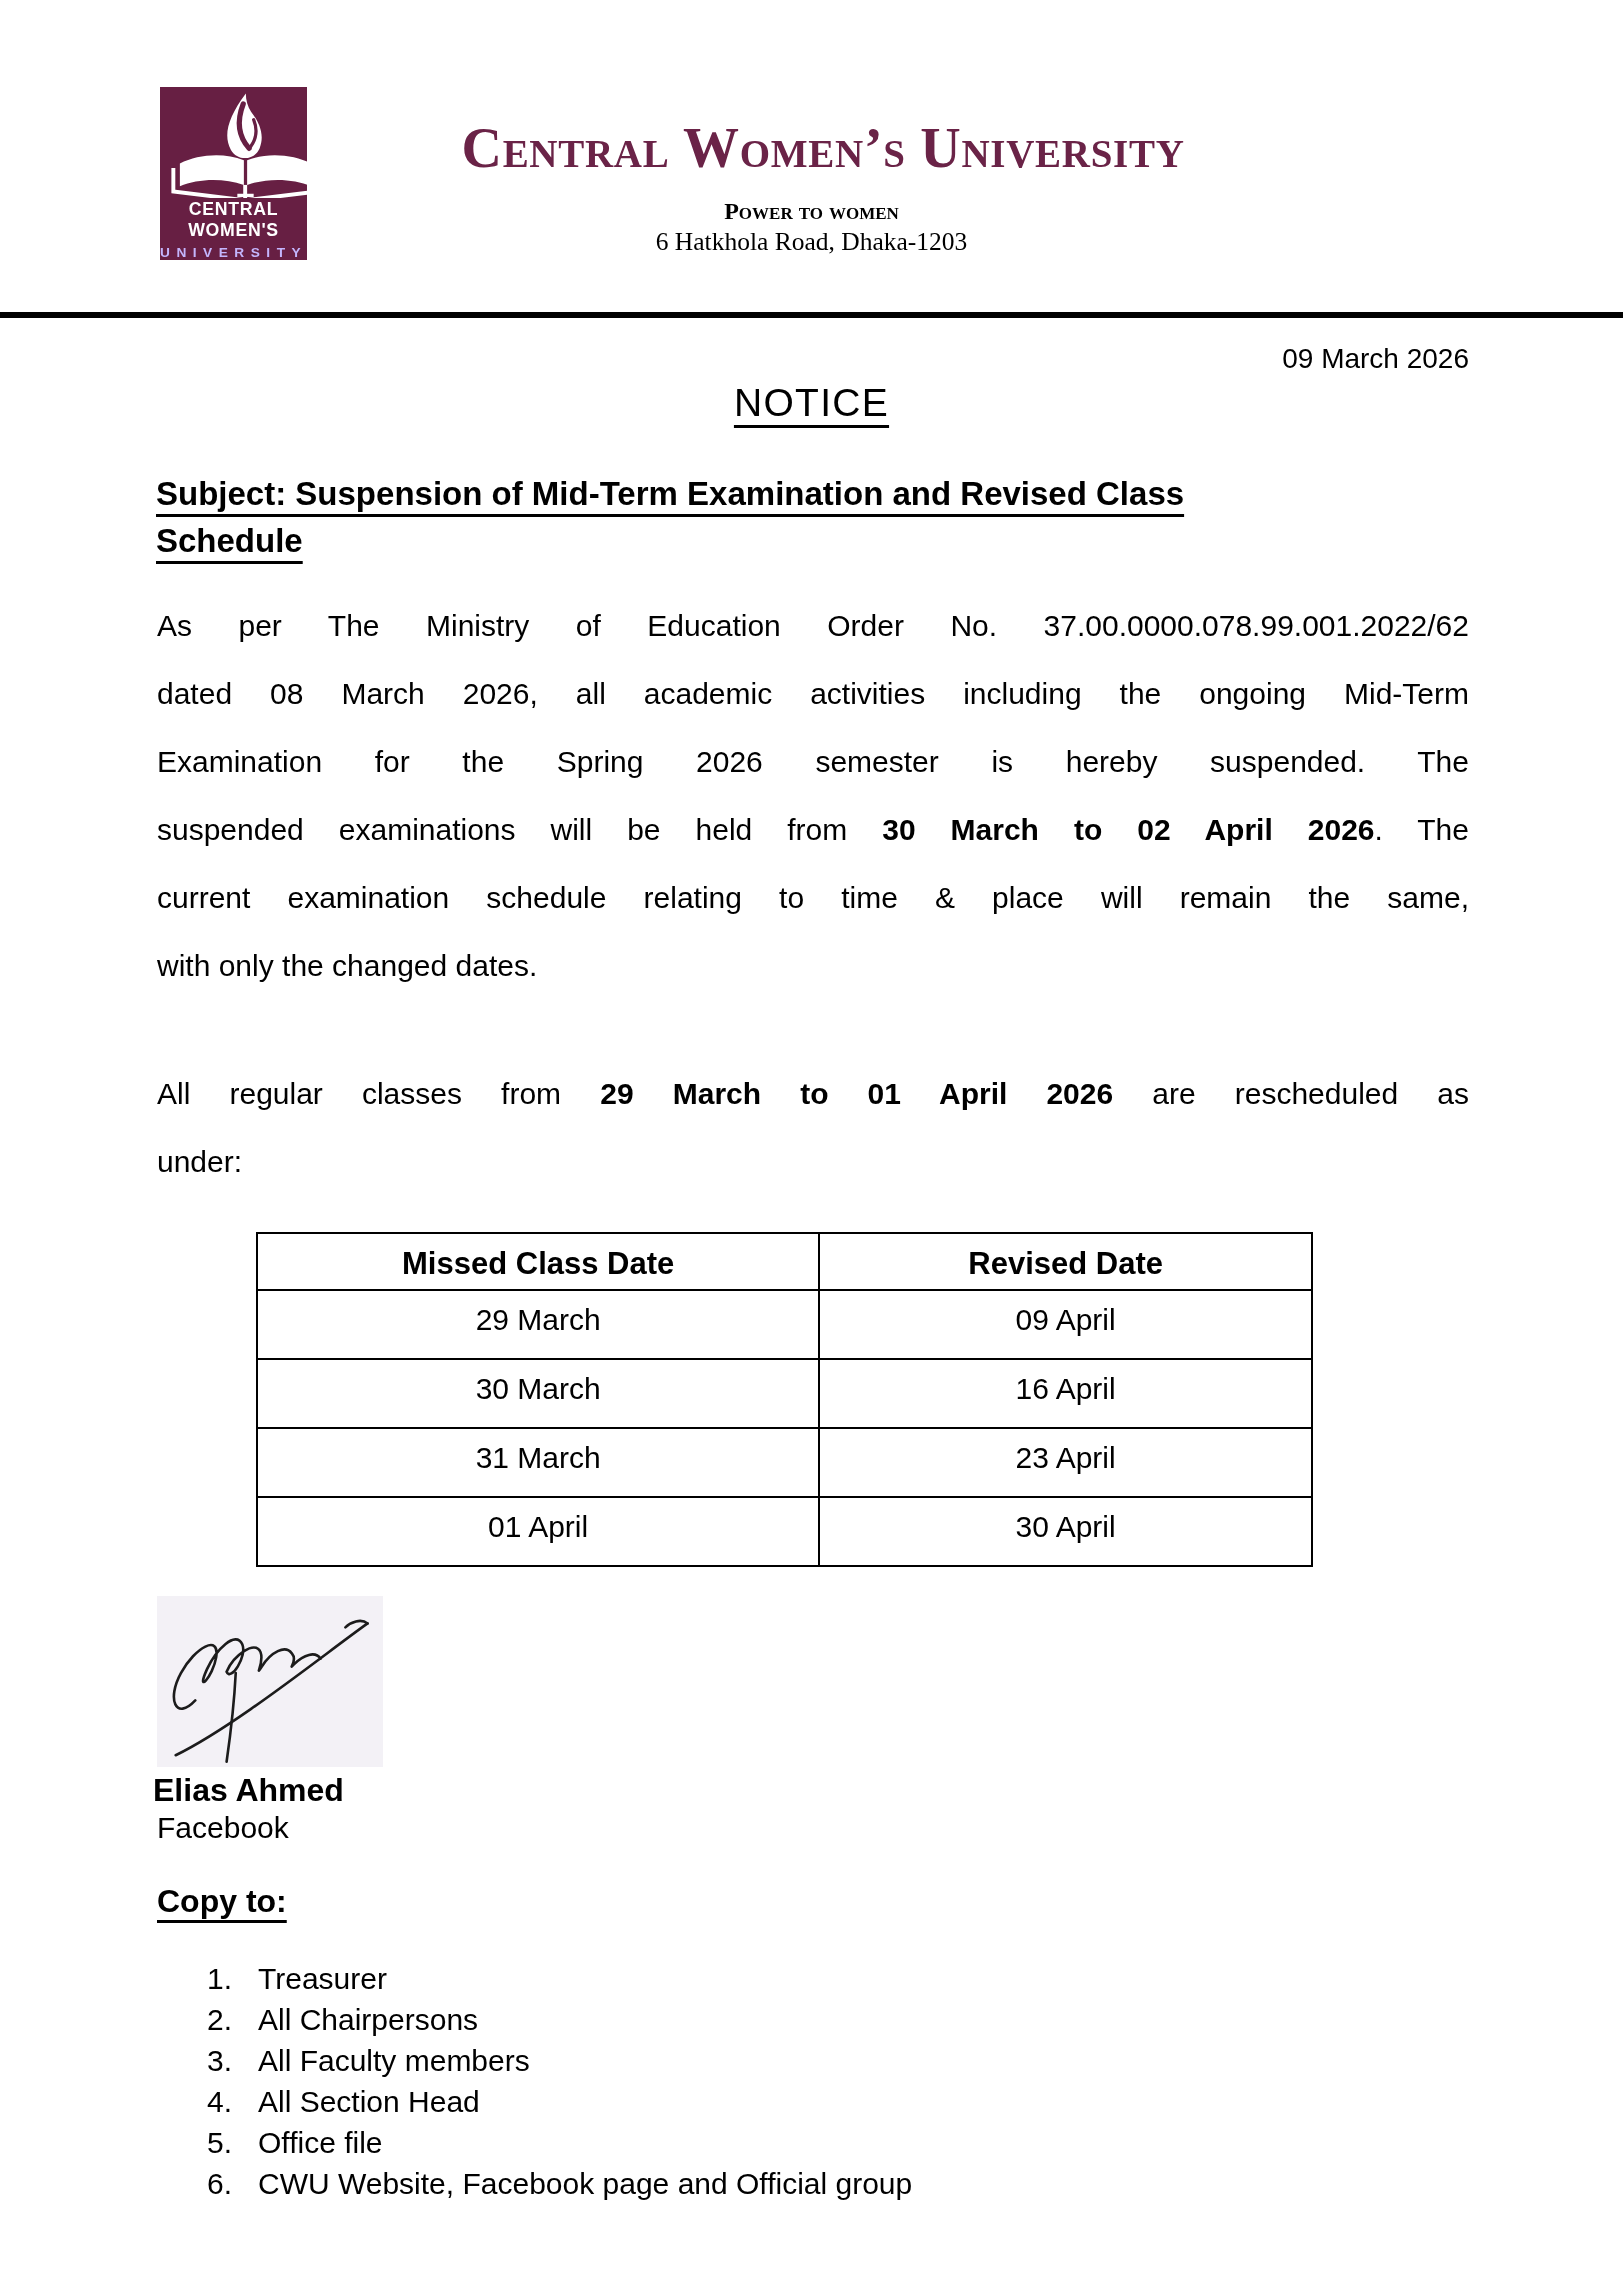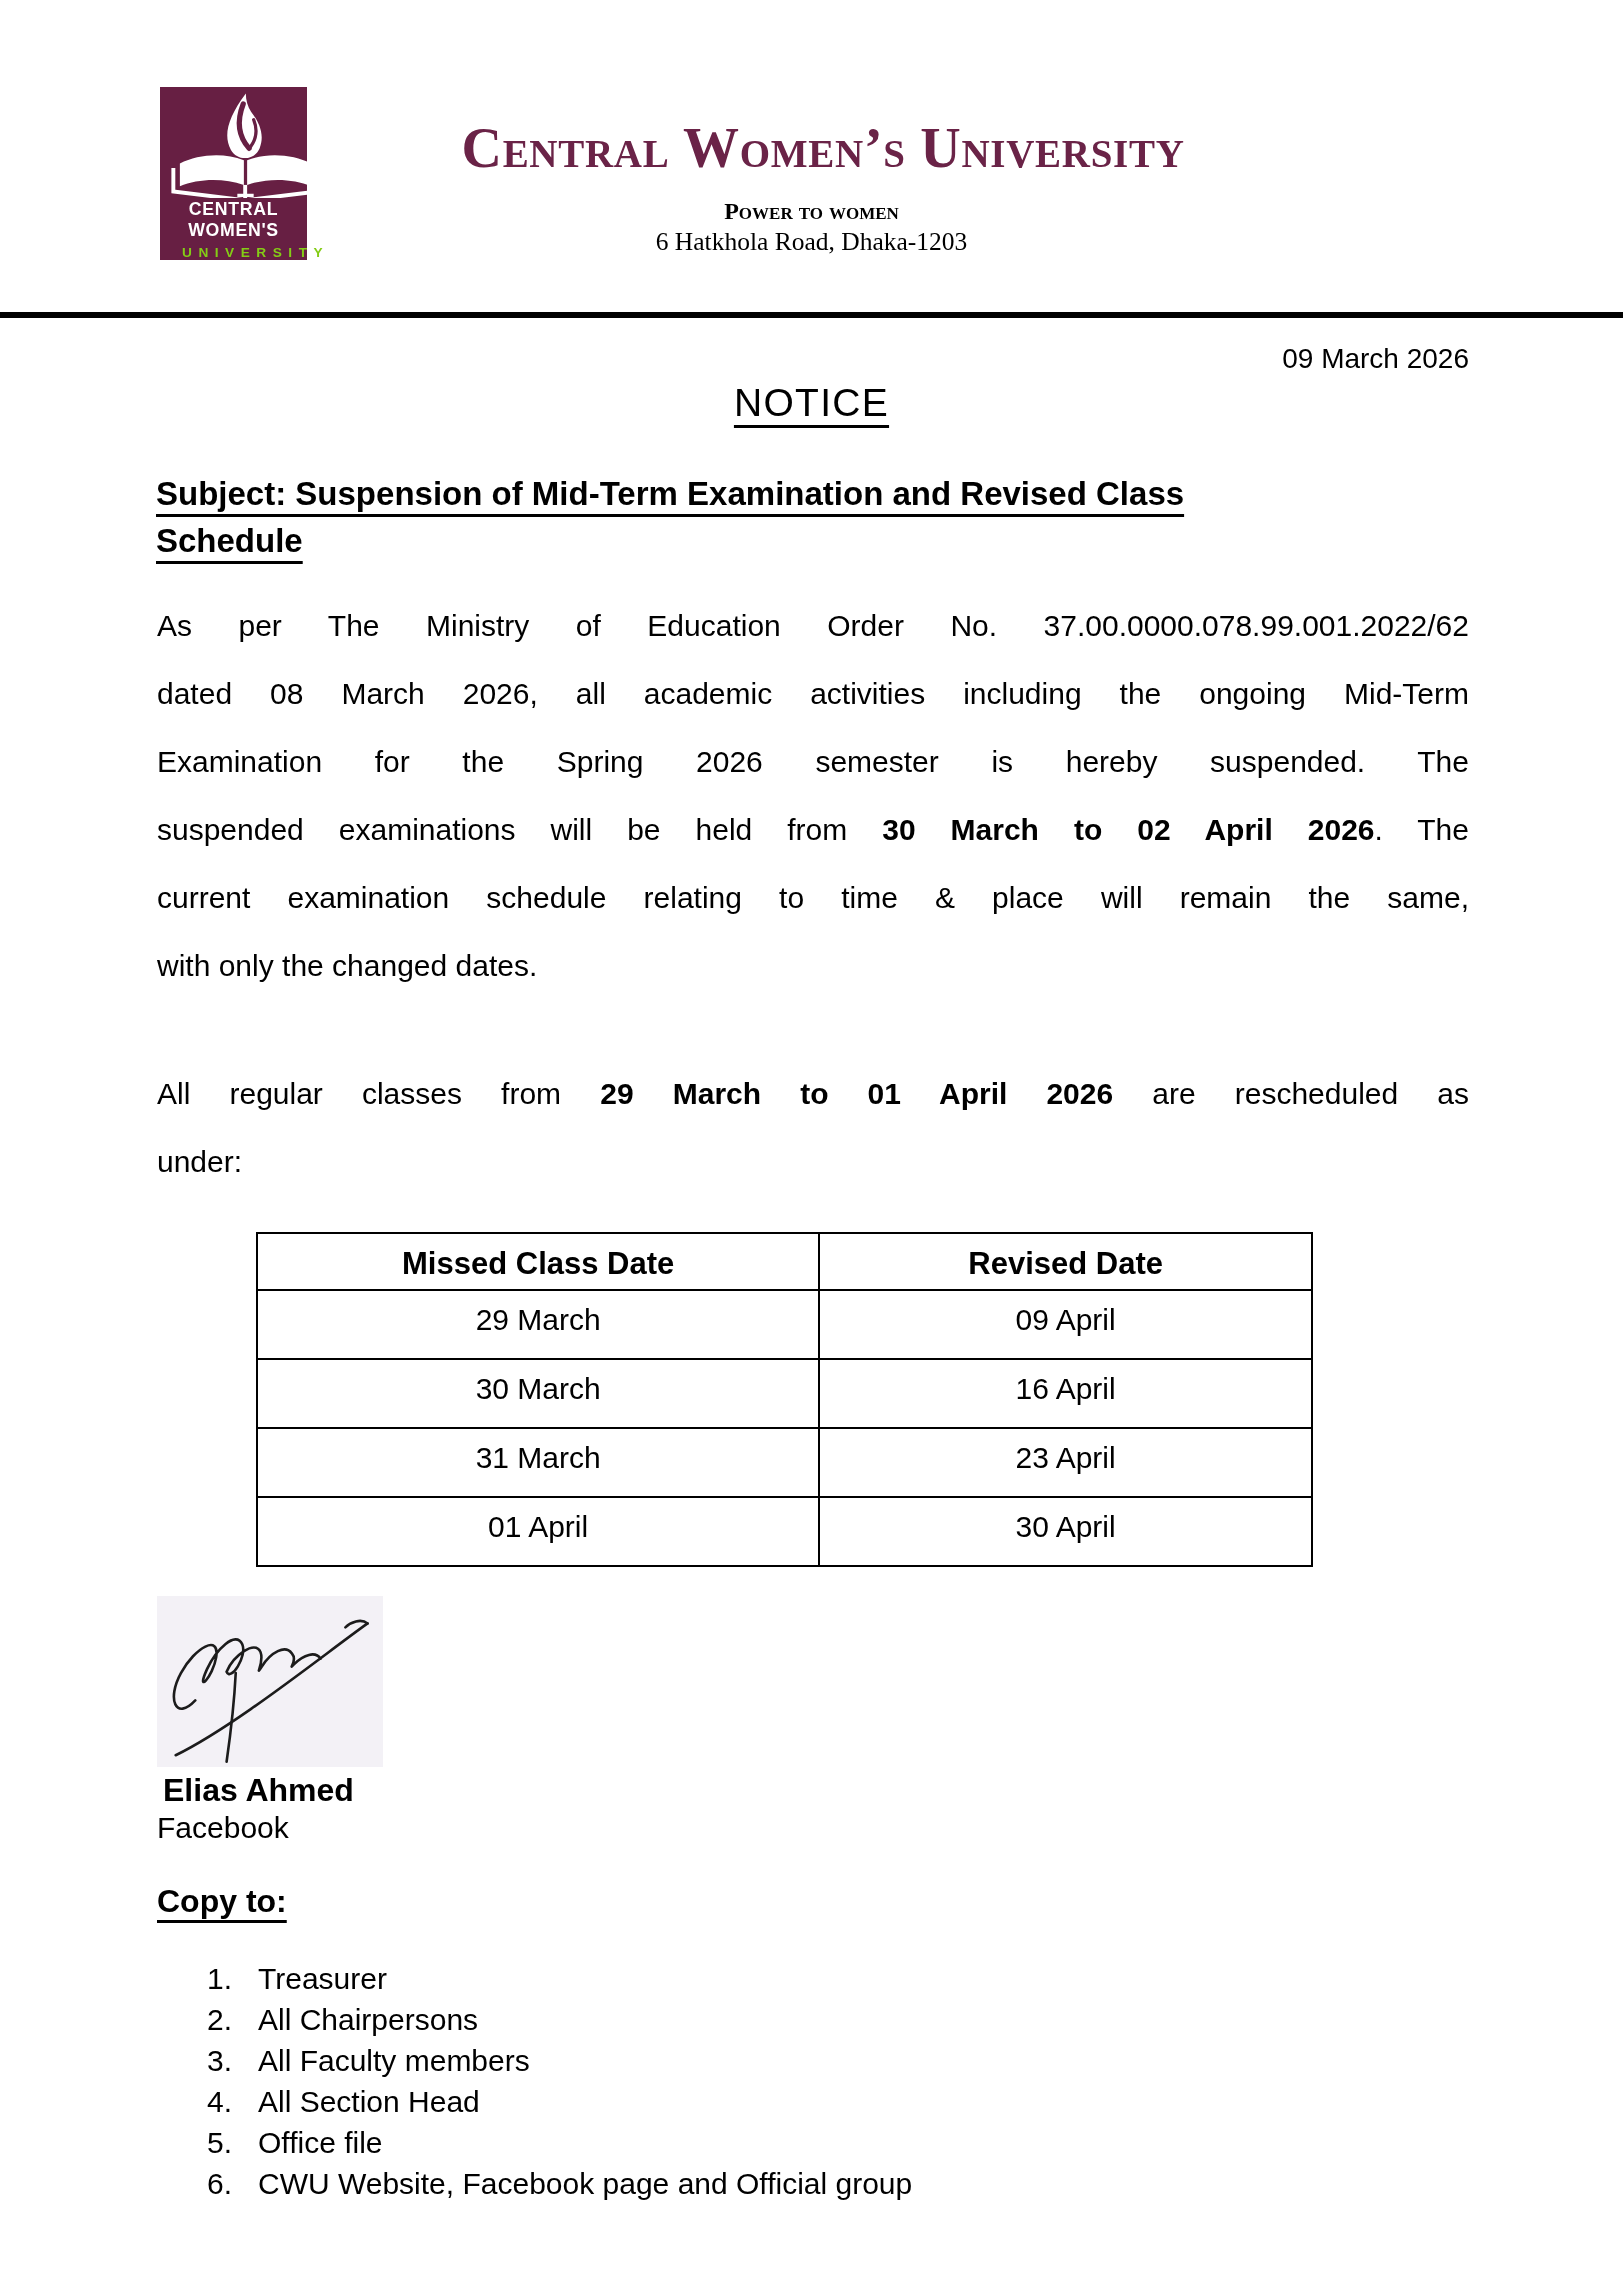--- a/index.html
+++ b/index.html
@@ -13,22 +13,22 @@
   .logo {
     position:absolute; left:160px; top:87px; width:147px; height:173px;
     background:#671f43; text-align:center;
   }
   .logo svg { display:block; margin:0 auto; }
   .logo-line1 {
     color:#fff; font-size:17.7px; font-weight:600; letter-spacing:0.7px;
     font-family:"Liberation Sans", sans-serif; margin-top:1.3px;
   }
   .logo-line2 {
-    color:#84cc16; font-size:13.7px; font-weight:600; letter-spacing:6.5px;
-    margin-top:3.9px; padding-left:22px;
+    color:#c4b5fd; font-size:13.7px; font-weight:600; letter-spacing:6.5px;
+    margin-top:3.9px; padding-left:0;
   }
   .hdr-line { position:absolute; left:0; width:100%; text-align:center; font-family:"Liberation Serif", serif; }
   .uni-name {
     top:116px; font-size:56px; font-weight:700; font-variant:small-caps;
     color:#6a2347; letter-spacing:0.7px;padding-left:23px;
   }
   .tagline { top:198px; font-size:24px; font-weight:700; font-variant:small-caps; color:#000; }
   .addr    { top:227px; font-size:25.5px; }
   .phone   { top:258px; font-size:25.5px; }
   .email   { top:286px; font-size:25.5px; }
@@ -68,21 +68,21 @@
   }
   .sched-table th { font-weight:700; font-size:31px; height:57px; }
   .sched-table td { height:69px; }
   .col-missed { width:53.3%; }
   .col-revised { width:46.7%; }
   
   .sig-img {
     position:absolute; left:157px; top:1596px; width:226px; height:171px;
     background:#f3f1f6;
   }
-  .sig-name { position:absolute; left:163px; top:1772px; font-size:32px; font-weight:700; }
+  .sig-name { position:absolute; left:153px; top:1772px; font-size:32px; font-weight:700; }
   .sig-role { position:absolute; left:157px; top:1811px; font-size:30px; }
   .copy-to {
     position:absolute; left:157px; top:1883px; font-size:32px; font-weight:700;
     text-decoration:underline; text-decoration-thickness:3.3px; text-underline-offset:7.9px;
   }
   .copy-list { position:absolute; left:207px; top:1958px; }
   .copy-item { font-size:30px; line-height:41px; }
   .copy-item .num { display:inline-block; width:51px; }
 </style>
 </head>

